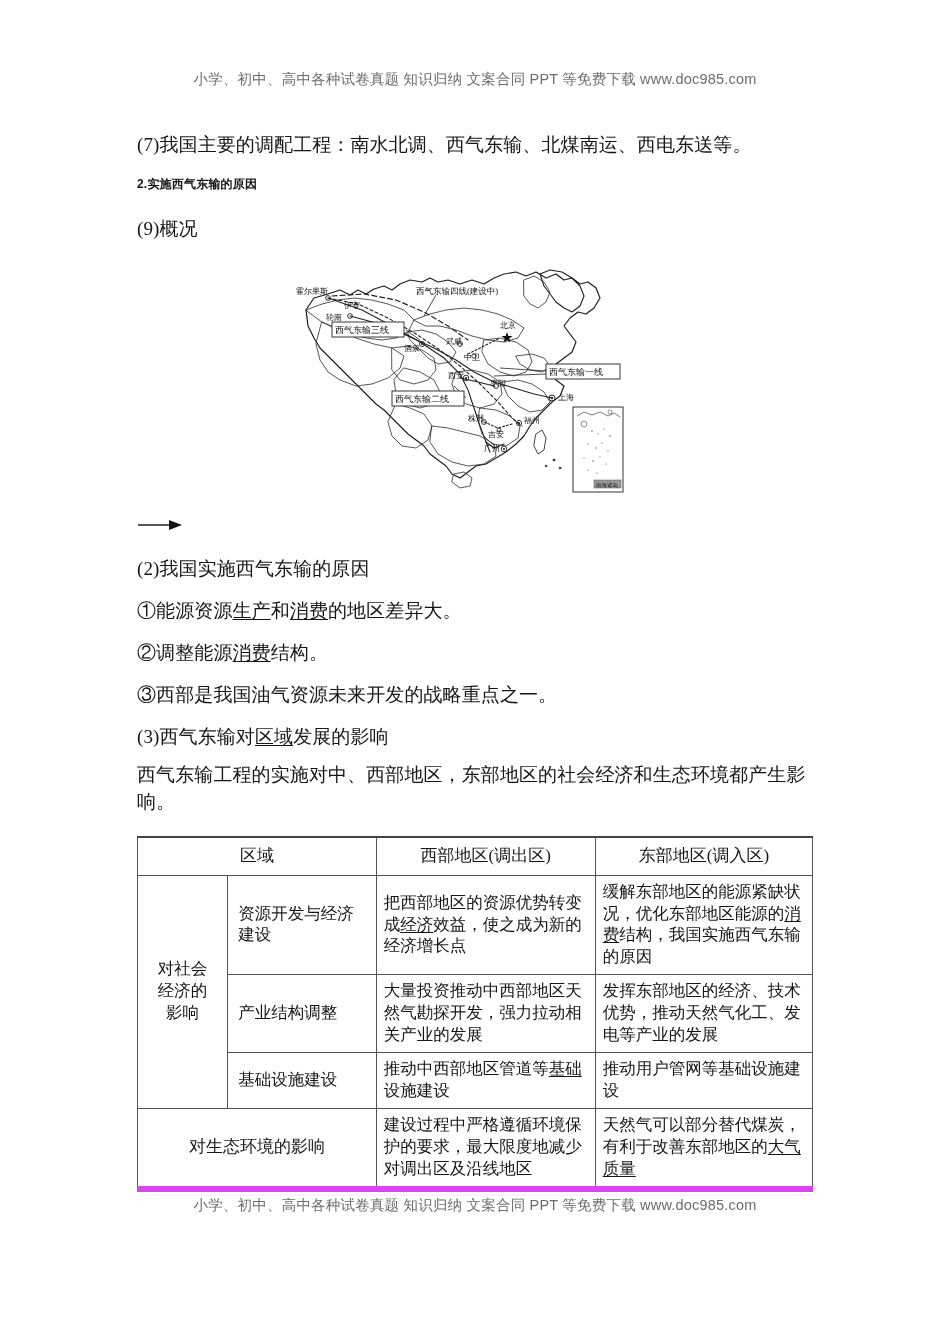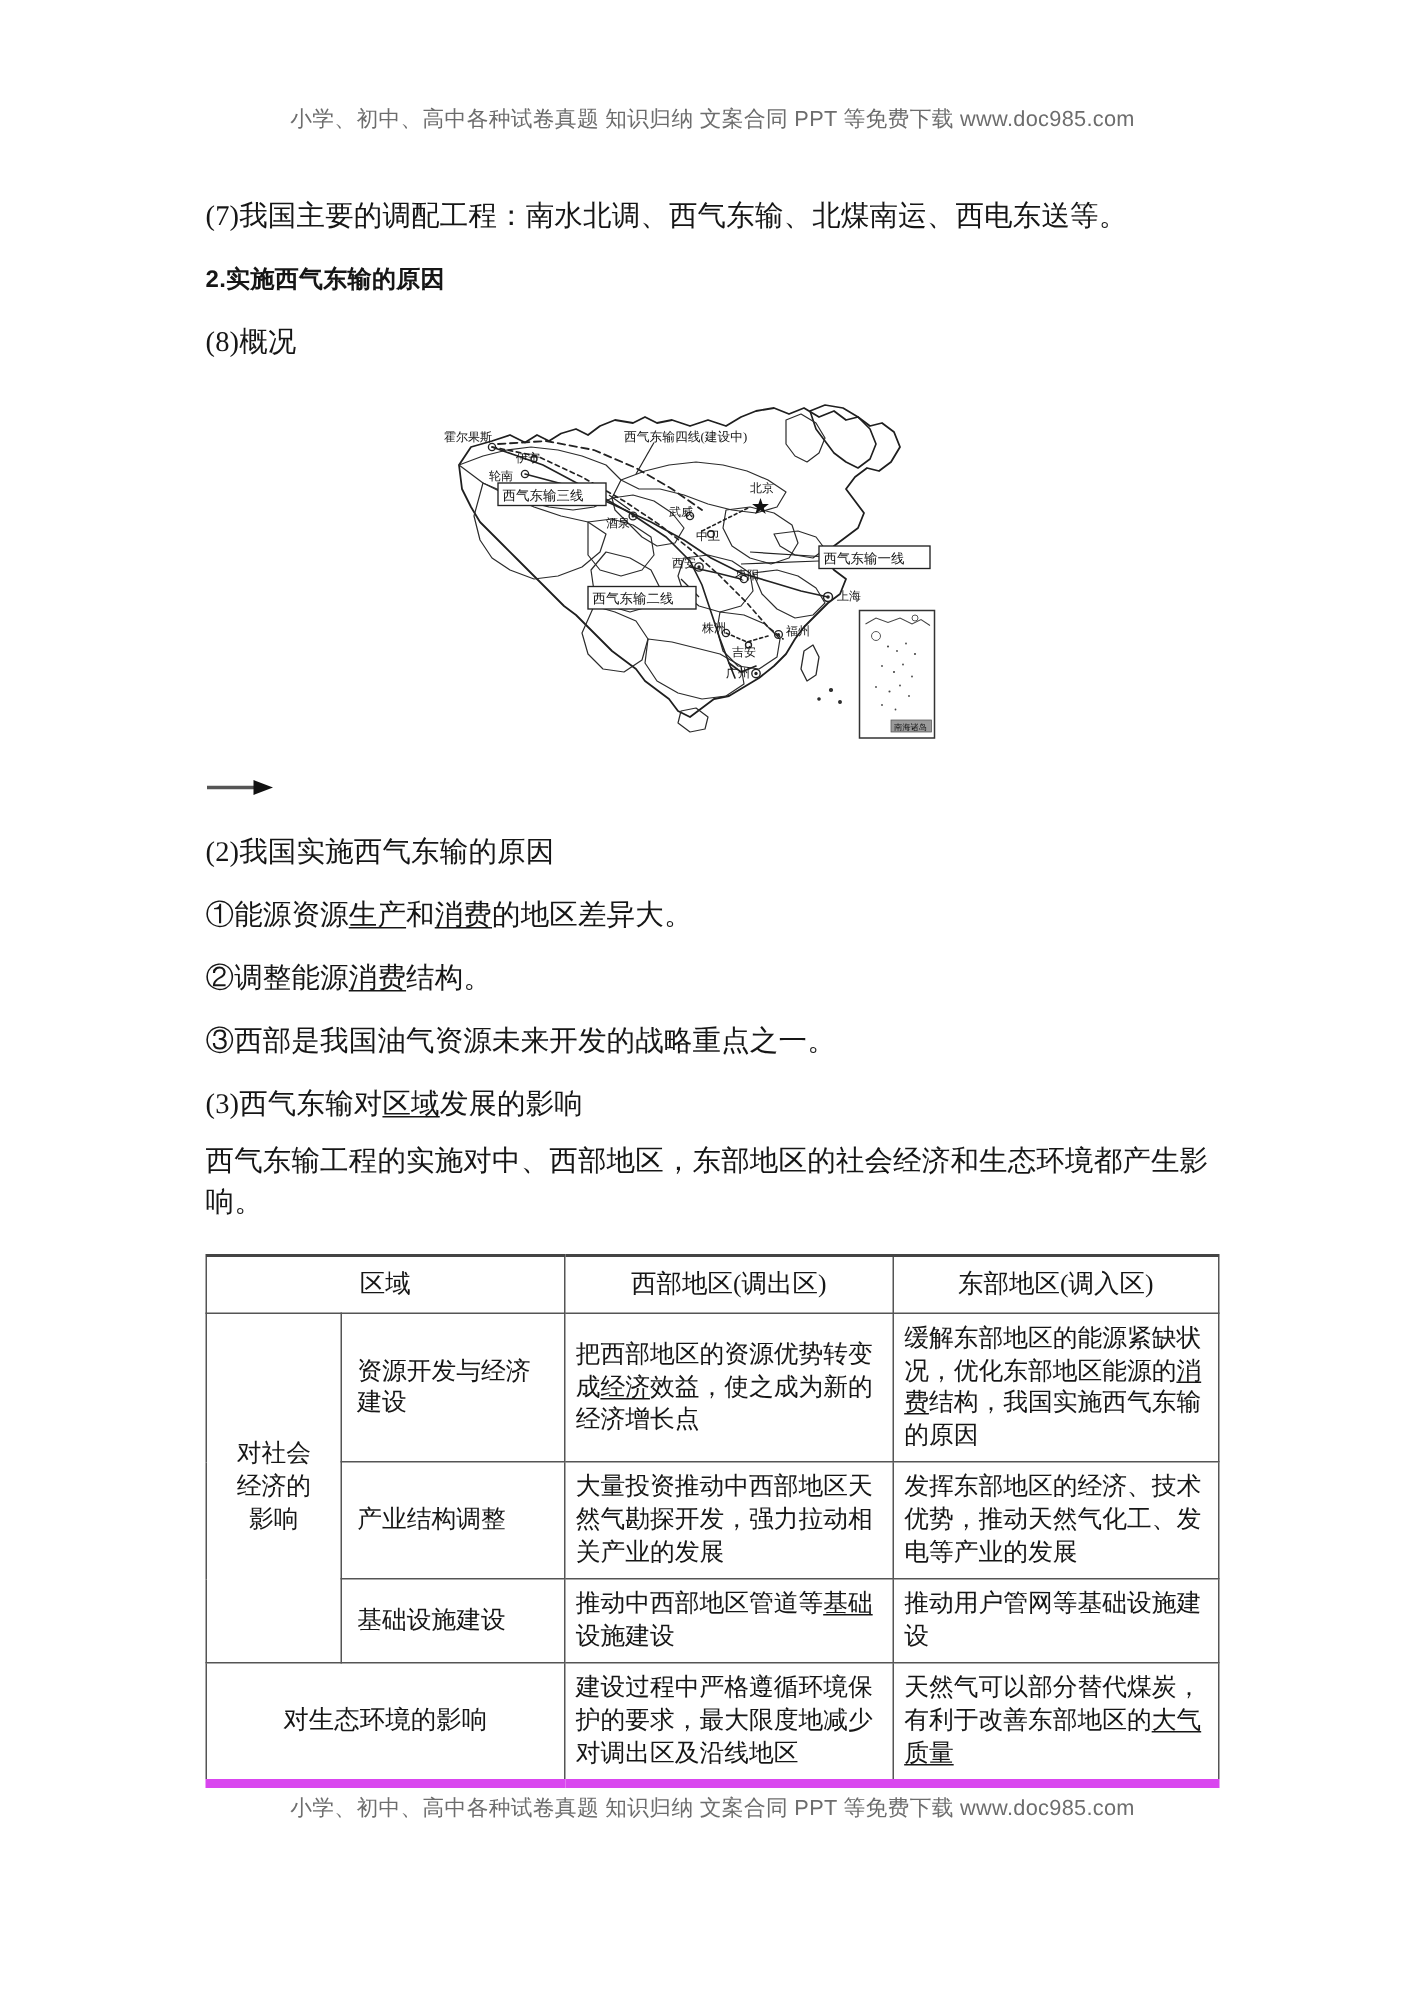--- a/index.html
+++ b/index.html
@@ -40,21 +40,21 @@
     left: 137px;
     width: 690px;
     font-size: 19px;
     line-height: 1.42;
     color: #161616;
     letter-spacing: 0.1px;
   }
   .bold-head {
     font-family: "Liberation Sans", "DejaVu Sans", sans-serif;
     font-weight: bold;
-    font-size: 16px;
+    font-size: 12px;
     letter-spacing: 0.2px;
   }
   .u { text-decoration: underline; text-underline-offset: 2px; }
 
   
   .arrow-marker {
     position: absolute;
     left: 137px;
     top: 518px;
     width: 46px;
@@ -99,21 +99,21 @@
 <body>
 
 <div class="page">
 
   <div class="watermark watermark-top">小学、初中、高中各种试卷真题 知识归纳 文案合同 PPT 等免费下载  www.doc985.com</div>
 
   <div class="body-text" style="top:132px;">(7)我国主要的调配工程：南水北调、西气东输、北煤南运、西电东送等。</div>
 
   <div class="body-text bold-head" style="top:176px;">2.实施西气东输的原因</div>
 
-  <div class="body-text" style="top:216px;">(8)概况</div>
+  <div class="body-text" style="top:216px;">(9)概况</div>
 
   <div class="map-wrap">
     <svg width="338" height="242" viewBox="0 0 338 242">
       <g fill="none" stroke="#2b2b2b" stroke-width="0.8" stroke-linejoin="round" stroke-linecap="round">
 
         <path d="M18,42 L26,30 L40,26 L52,22 L62,27 L70,22 L78,26 L86,21
                  L96,18 L104,22 L112,16 L122,12 L134,14 L142,10 L150,14
                  L160,12 L172,16 L184,12 L196,16 L206,10 L216,6 L228,4
                  L238,8 L248,4 L258,10 L268,6 L276,12 L284,10 L292,16
                  L300,14 L308,20 L312,30 L306,40 L298,46 L290,44 L282,50

